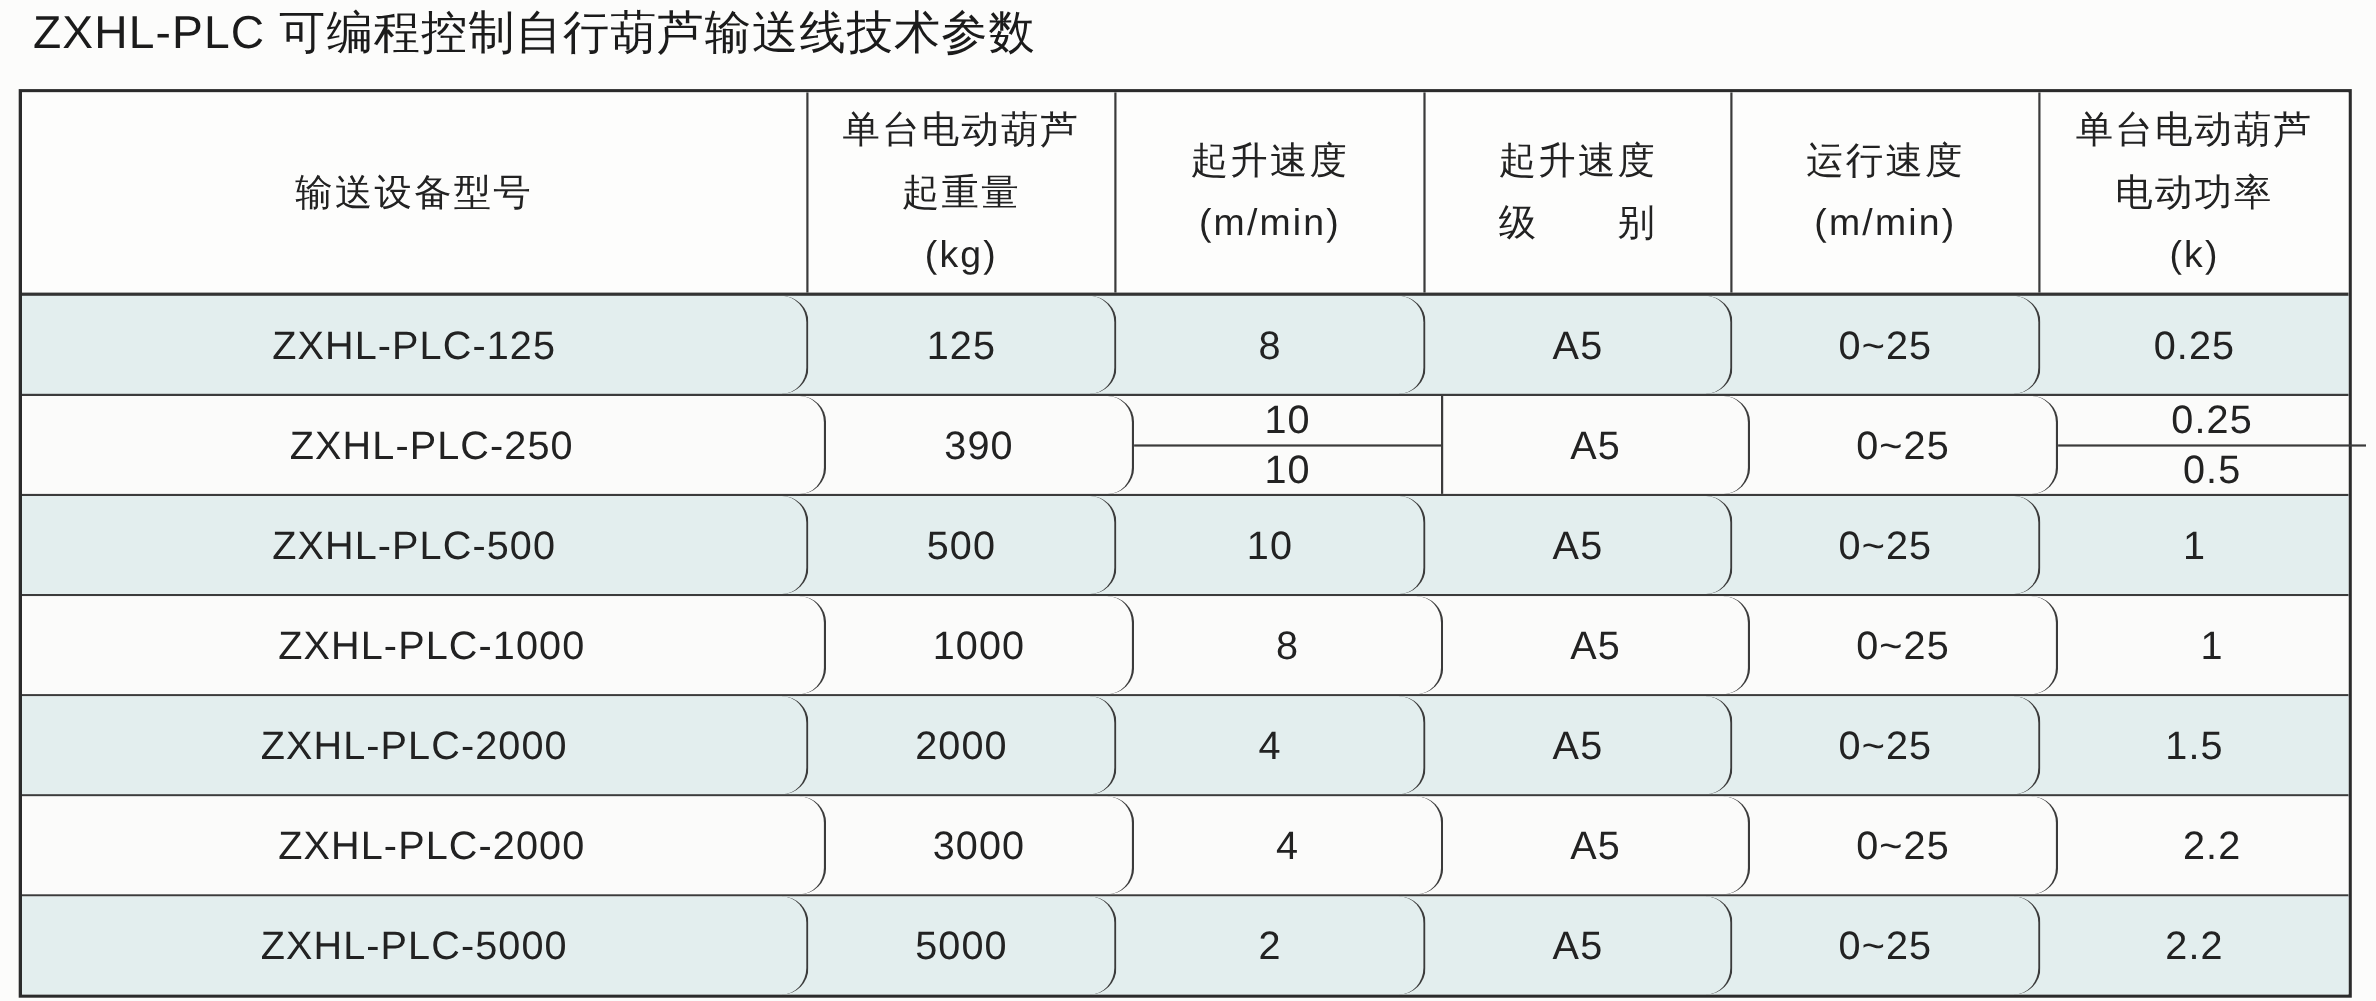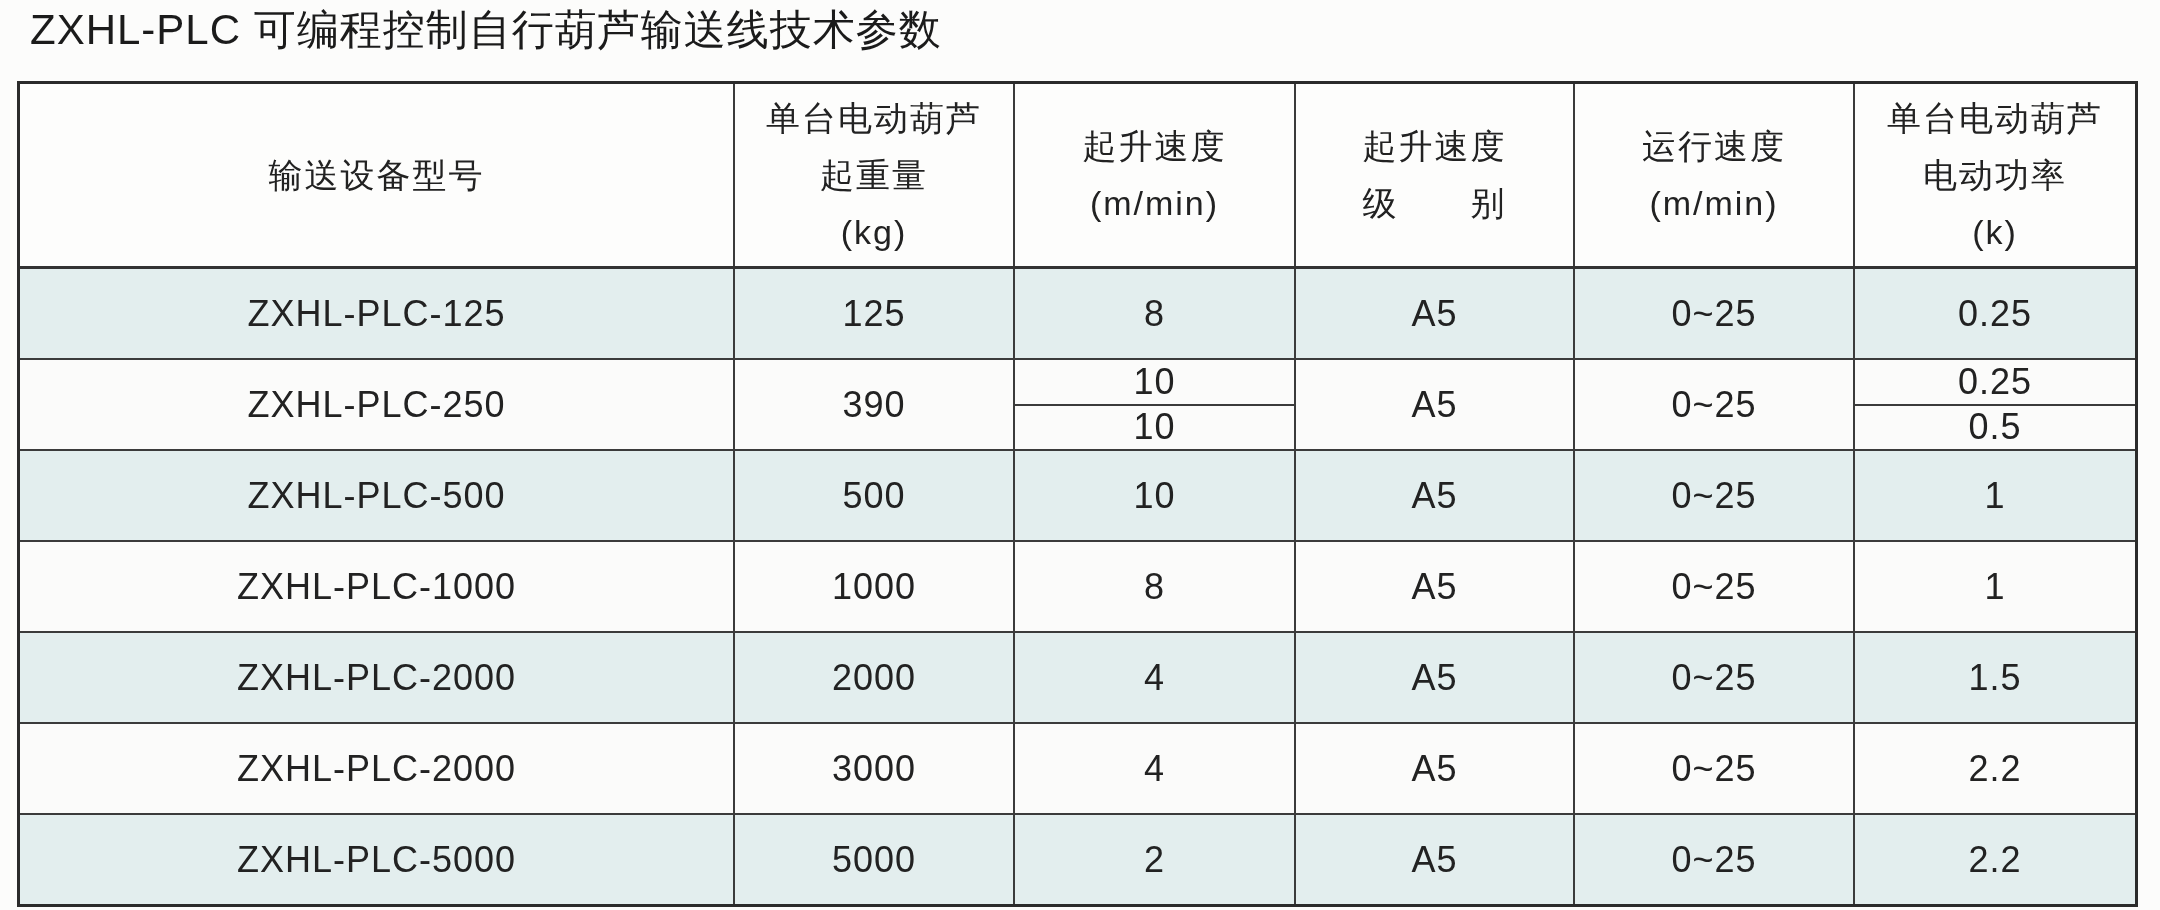--- a/index.html
+++ b/index.html
@@ -36,41 +36,42 @@
     background: #fbfbfa;
   }
   .trow {
     display: grid;
     grid-template-columns: 715px 280px 281px 279px 280px 280px;
   }
   .thead { height: 182px; background: #fdfdfc; border-bottom: 3px solid #333333; }
   .drow  { height: 89px; border-bottom: 2px solid #3b3b3b; }
   .drow:last-child { border-bottom: none; }
   .drow.alt { background: #e3eeee; }
-  .drow.plain { background: #fbfbfa; }
+  .drow.plain { background: #fbfbfa; padding-left: 16px; }
   .cell {
     display: flex;
     align-items: center;
     justify-content: center;
     border-right: 2px solid #3b3b3b;
     box-sizing: border-box;
     overflow: hidden;
   }
   .cell.last { border-right: none; align-items: center; }
   .header-cell {
     flex-direction: column;
     font-size: 34px;
     line-height: 57px;
     letter-spacing: 2px;
     color: #222222;
   }
   .data-cell {
     font-size: 36px;
     letter-spacing: 1px;
     color: #222222;
+    border-radius: 24px;
   }
   .cell.split {
     flex-direction: column;
     align-items: stretch;
     padding: 0;
   }
   .subcell {
     flex: 1 1 0;
     display: flex;
     align-items: center;

